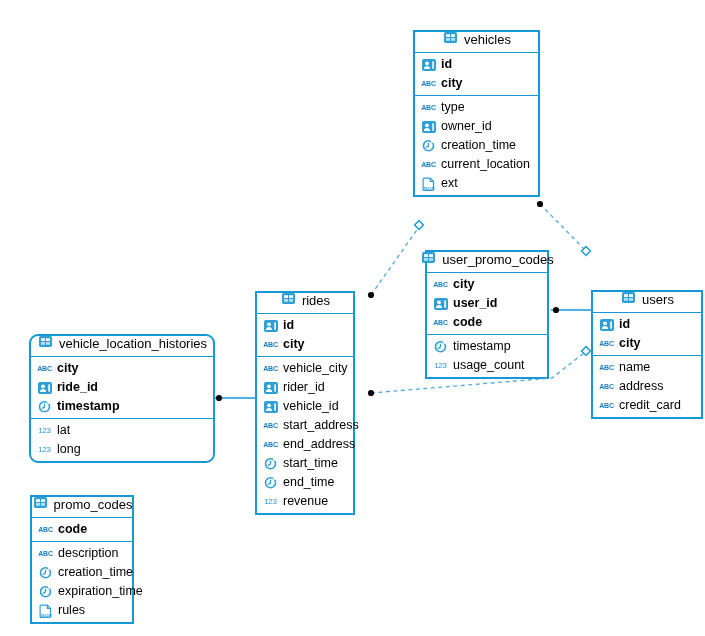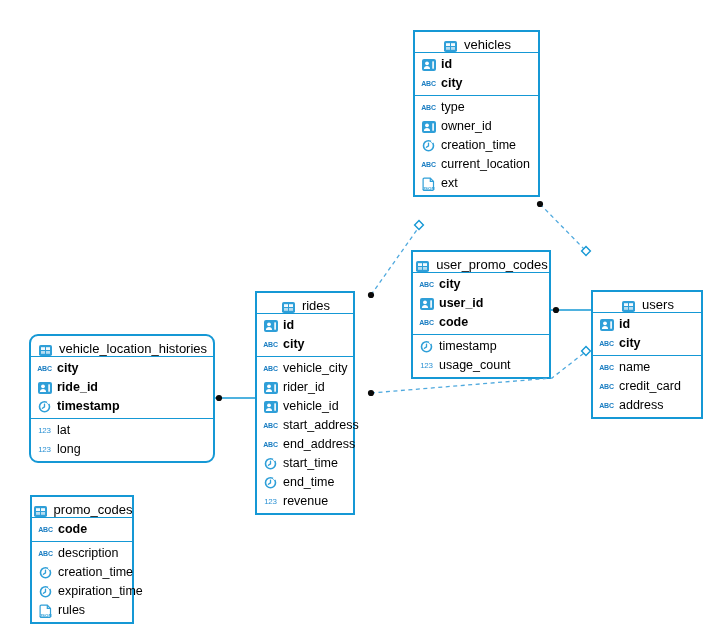--- a/index.html
+++ b/index.html
@@ -21,21 +21,21 @@
   .canvas{position:absolute;inset:0;width:705px;height:636px;background:#fff;}
   .table-box{
     position:absolute;
     background:#fff;
     border:2px solid var(--blue);
     color:var(--ink);
   }
   .table-header{
     height:21px;
     display:flex;
-    align-items:flex-end;
+    align-items:flex-start;
     justify-content:center;
     gap:5px;
     border-bottom:1px solid var(--blue);
     font-size:13px;
     white-space:nowrap;
   }
   .section{padding:2px 0;}
   .section.fields{border-top:1px solid var(--blue);}
   .row{
     display:flex;
@@ -135,21 +135,21 @@
               <svg width="13" height="14" viewBox="0 0 13 14">
                 <path d="M2.2 1.2h6.1l3.2 3.2v7.8a1.1 1.1 0 0 1-1.1 1.1H2.2a1.1 1.1 0 0 1-1.1-1.1V2.3a1.1 1.1 0 0 1 1.1-1.1z" fill="#fff" stroke="#2f9fd8" stroke-width="1.2"></path>
                 <path d="M8.3 1.2v3.2h3.2" fill="none" stroke="#2f9fd8" stroke-width="1.2"></path>
                 <text x="0.6" y="12.6" font-size="4.4" font-weight="bold" fill="#2f9fd8" font-family="Liberation Sans, sans-serif">JSON</text>
               </svg>
             </span>
             <span class="label">ext</span>
           </div>
         </div>
       </div>
-      <div class="table-box" style="left: 411px; top: 250px; width: 140px;">
+      <div class="table-box" style="left: 425px; top: 250px; width: 124px;">
         <div class="table-header">
           <span class="cell-icon">
             <svg width="13" height="11" viewBox="0 0 13 11">
               <rect width="13" height="11" rx="1.8" fill="#2f9fd8"></rect>
               <rect x="2" y="2.2" width="4" height="2.8" fill="#fff" opacity="0.95"></rect>
               <rect x="7" y="2.2" width="4" height="2.8" fill="#fff" opacity="0.95"></rect>
               <rect x="2" y="6" width="4" height="2.8" fill="#fff" opacity="0.65"></rect>
               <rect x="7" y="6" width="4" height="2.8" fill="#fff" opacity="0.65"></rect>
             </svg>
           </span>
@@ -235,27 +235,27 @@
           <div class="row">
             <span class="cell-icon">
               <span class="abc">ABC</span>
             </span>
             <span class="label">name</span>
           </div>
           <div class="row">
             <span class="cell-icon">
               <span class="abc">ABC</span>
             </span>
+            <span class="label">address</span>
+          </div>
+          <div class="row">
+            <span class="cell-icon">
+              <span class="abc">ABC</span>
+            </span>
             <span class="label">credit_card</span>
-          </div>
-          <div class="row">
-            <span class="cell-icon">
-              <span class="abc">ABC</span>
-            </span>
-            <span class="label">address</span>
           </div>
         </div>
       </div>
       <div class="table-box" style="left: 255px; top: 291px; width: 100px;">
         <div class="table-header">
           <span class="cell-icon">
             <svg width="13" height="11" viewBox="0 0 13 11">
               <rect width="13" height="11" rx="1.8" fill="#2f9fd8"></rect>
               <rect x="2" y="2.2" width="4" height="2.8" fill="#fff" opacity="0.95"></rect>
               <rect x="7" y="2.2" width="4" height="2.8" fill="#fff" opacity="0.95"></rect>

